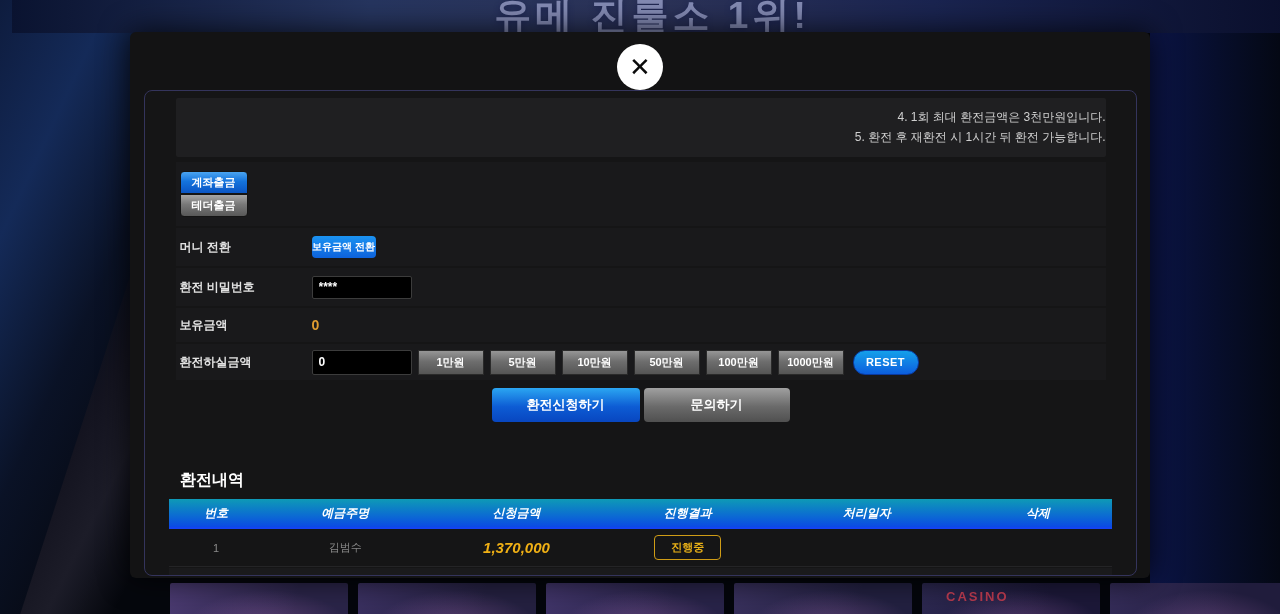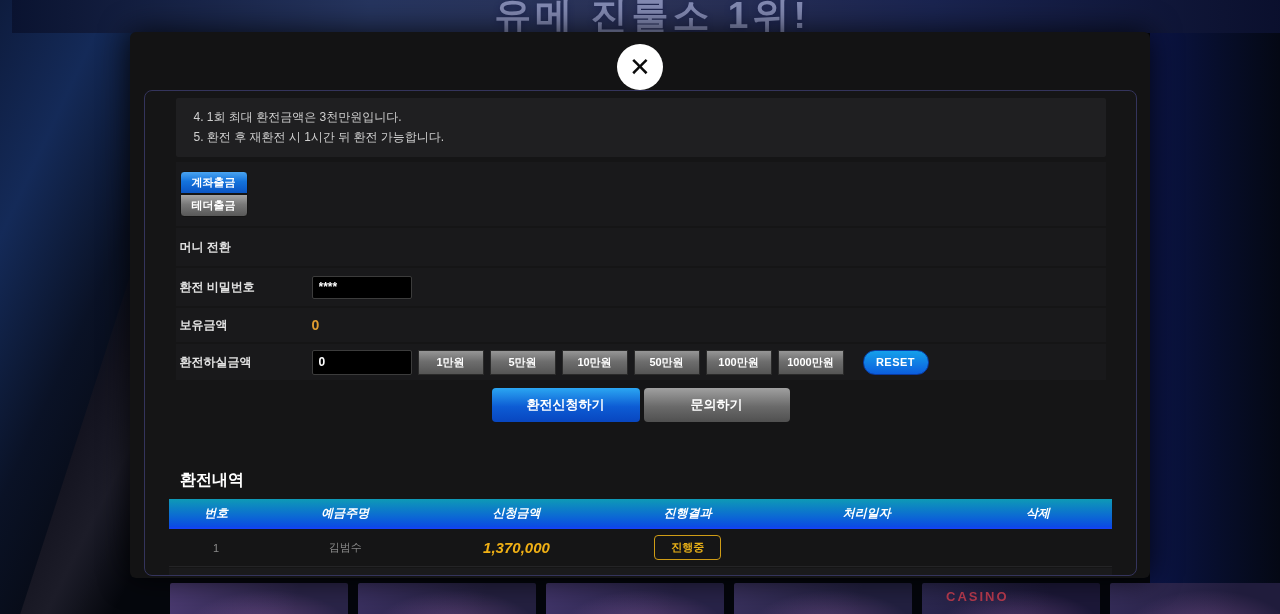--- a/index.html
+++ b/index.html
@@ -37,21 +37,21 @@
   .modal { position:absolute; left:130px; top:32px; width:1020px; height:546px;
     background:#131314; border-radius:6px; box-shadow:0 0 30px rgba(0,0,0,.8); }
   .close-btn { position:absolute; top:12px; left:50%; margin-left:-23px; width:46px; height:46px;
     border-radius:50%; background:#fff; border:none; cursor:pointer;
     display:flex; align-items:center; justify-content:center;
     font-size:26px; font-weight:bold; color:#0a0a0a; line-height:1; }
   .panel { margin:58px 13px 0 14px; height:486px; border:1px solid #34345c; border-radius:8px;
     background:#151516; overflow:hidden; }
 
   .info-box { width:930px; margin:7px auto 3px; background:#1f1f21; border-radius:2px;
-    padding:9px 0 10px 18px; }
+    padding:9px 0 10px 18px;text-align:right; }
   .info-line { color:#cfcfcf; font-size:12px; line-height:20px; }
 
   .row { width:930px; margin:0 auto 2px; background:#19191b; display:flex; align-items:center; }
   .row-tabs { height:64px; align-items:flex-start; padding:9px 0 0 4px; margin-top:5px; }
   .row-h38 { height:38px; }
   .row-h36 { height:36px; }
   .row-h34 { height:34px; }
   .form-label { width:136px; padding-left:4px; color:#e2e2e2; font-size:12px; font-weight:bold; }
   .form-control { flex:1; display:flex; align-items:center; gap:3px; }
 
@@ -71,21 +71,21 @@
     border-radius:2px; color:#fff; font-size:12px; font-weight:bold; padding:0 6px;
     font-family:inherit; }
   .amount-input { height:25px; }
 
   .balance-value { color:#e09c30; font-size:14px; font-weight:bold; }
 
   .quick-btn { width:66px; height:25px; margin-left:3px; border-radius:0; color:#fff;
     font-size:11px; font-weight:bold;
     background:linear-gradient(180deg,#969696 0%,#6e6e6e 45%,#555 100%);
     border:1px solid #2a2a2a; }
-  .reset-btn { width:66px; height:25px; margin-left:16px; border-radius:12px; color:#fff;
+  .reset-btn { width:66px; height:25px; margin-left:6px; border-radius:12px; color:#fff;
     font-size:11px; font-weight:bold; letter-spacing:.5px;
     background:linear-gradient(180deg,#14a0ea 0%,#0c5ede 100%); border:1px solid #0a3aa0; }
 
   .actions { display:flex; justify-content:center; gap:4px; margin-top:8px; }
   .submit-btn { width:148px; height:34px; border-radius:4px; color:#fff; font-size:13px;
     font-weight:bold; background:linear-gradient(180deg,#2ba6f2 0%,#0d5cd4 55%,#0846c0 100%); }
   .inquiry-btn { width:146px; height:34px; border-radius:4px; color:#fff; font-size:13px;
     font-weight:bold; background:linear-gradient(180deg,#a0a0a0 0%,#6a6a6a 55%,#505050 100%); }
 
   .history-title { margin:48px 0 8px 35px; color:#fff; font-size:16px; font-weight:bold; }
@@ -136,20 +136,23 @@
 
       <div class="row row-tabs">
         <div class="tab-stack">
           <button class="btn tab-btn tab-account">계좌출금</button>
           <button class="btn tab-btn tab-tether">테더출금</button>
         </div>
       </div>
 
       <div class="row row-h38">
         <div class="form-label">머니 전환</div>
+        <div class="form-control">
+          <button class="btn convert-btn">보유금액 전환</button>
+        </div>
       </div>
 
       <div class="row row-h38">
         <div class="form-label">환전 비밀번호</div>
         <div class="form-control">
           <input class="text-input" value="****" style="">
         </div>
       </div>
 
       <div class="row row-h34">

